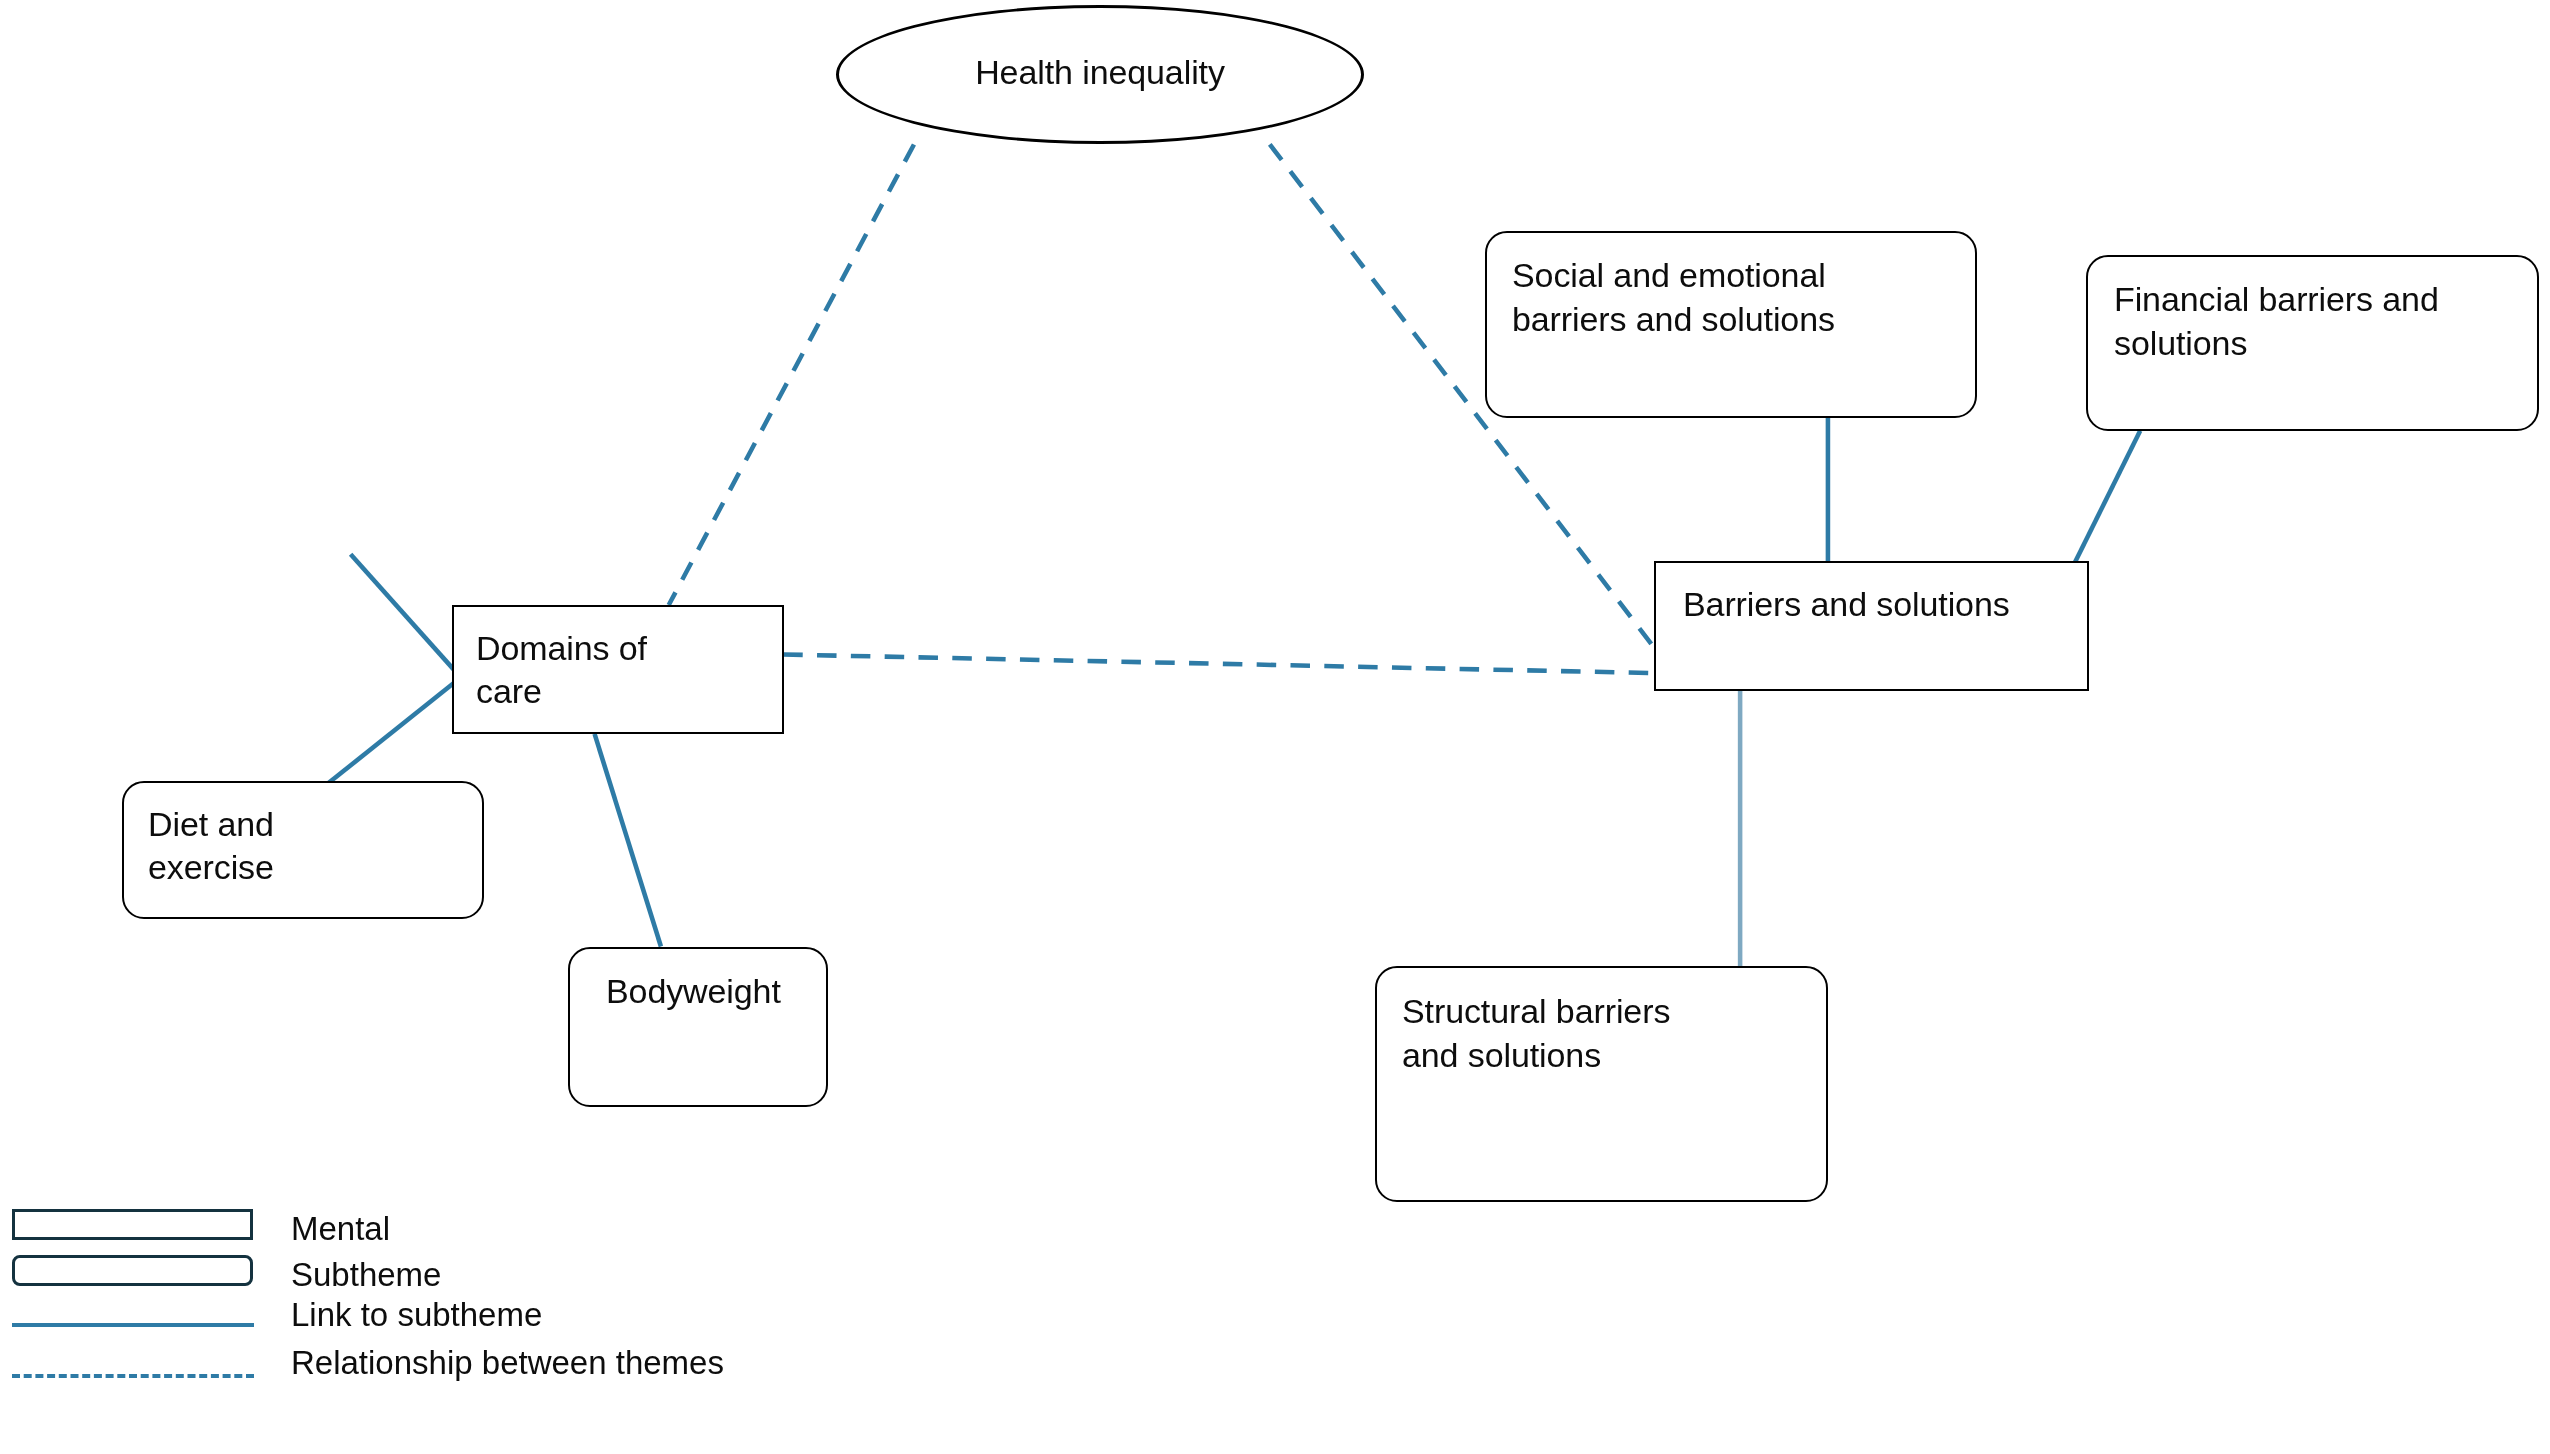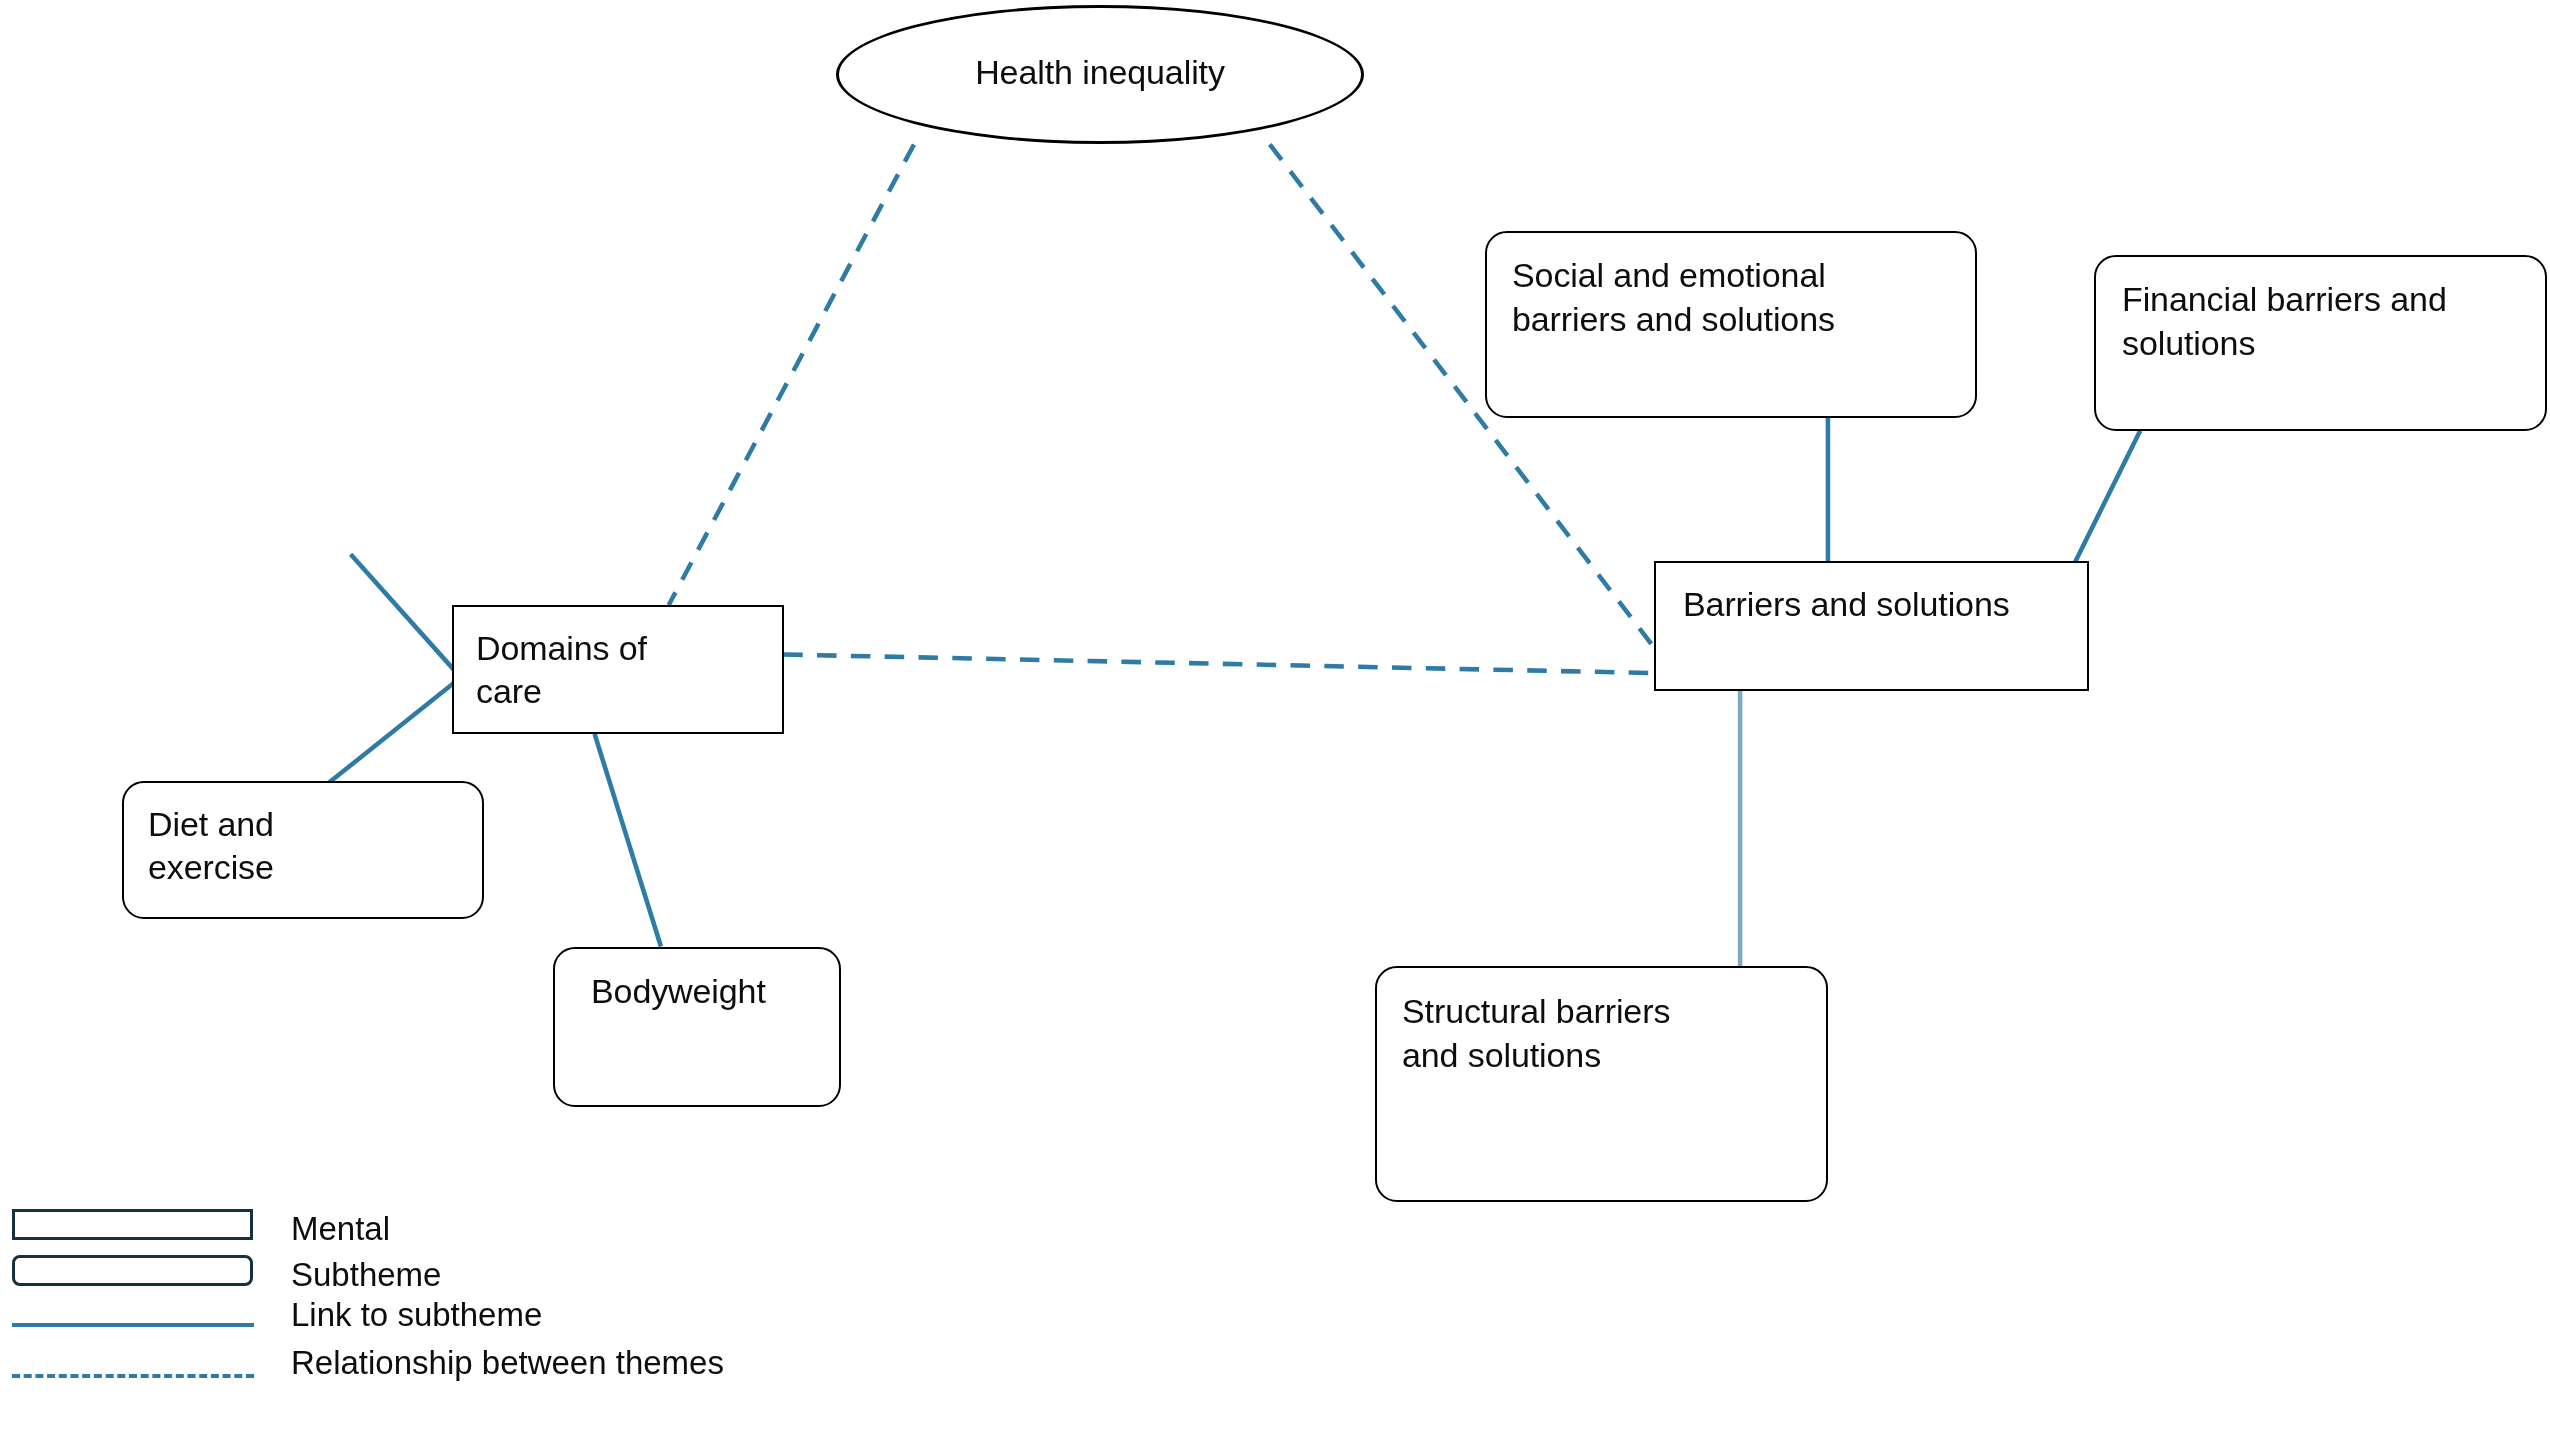--- a/index.html
+++ b/index.html
@@ -77,27 +77,27 @@
 
   #node-mental-health     { left: 7.8px;   top: 475px;  width: 343px;  height: 167px; }
   #node-mental-health .node-label { padding: 21px 0 0 21.5px; }
 
   #node-domains-of-care   { left: 452px;  top: 605px;  width: 332px;  height: 129px; }
   #node-domains-of-care .node-label { padding: 19.5px 0 0 22px; }
 
   #node-diet-exercise     { left: 122px;  top: 781px; width: 362px;  height: 138px; }
   #node-diet-exercise .node-label { padding: 19.5px 0 0 24px; }
 
-  #node-bodyweight        { left: 553px;  top: 947px; width: 288px;  height: 160px; }
+  #node-bodyweight        { left: 568px;  top: 947px; width: 260px;  height: 160px; }
   #node-bodyweight .node-label { padding: 21px 0 0 36px; }
 
   #node-social-emotional  { left: 1485px; top: 231px;  width: 492px;  height: 187px; }
   #node-social-emotional .node-label { padding: 21px 0 0 25px; }
 
-  #node-financial         { left: 2086px; top: 255px;  width: 453px;  height: 176px; margin-left: 8px; }
+  #node-financial         { left: 2086px; top: 255px;  width: 453px;  height: 176px; }
   #node-financial .node-label { padding: 21px 0 0 26px; }
 
   #node-barriers-solutions{ left: 1654px; top: 561px;  width: 435px;  height: 130px; }
   #node-barriers-solutions .node-label { padding: 19.5px 0 0 27px; }
 
   #node-structural        { left: 1375px; top: 966px; width: 453px;  height: 236px; }
   #node-structural .node-label { padding: 22px 0 0 25px; }
 
   
   #legend {

